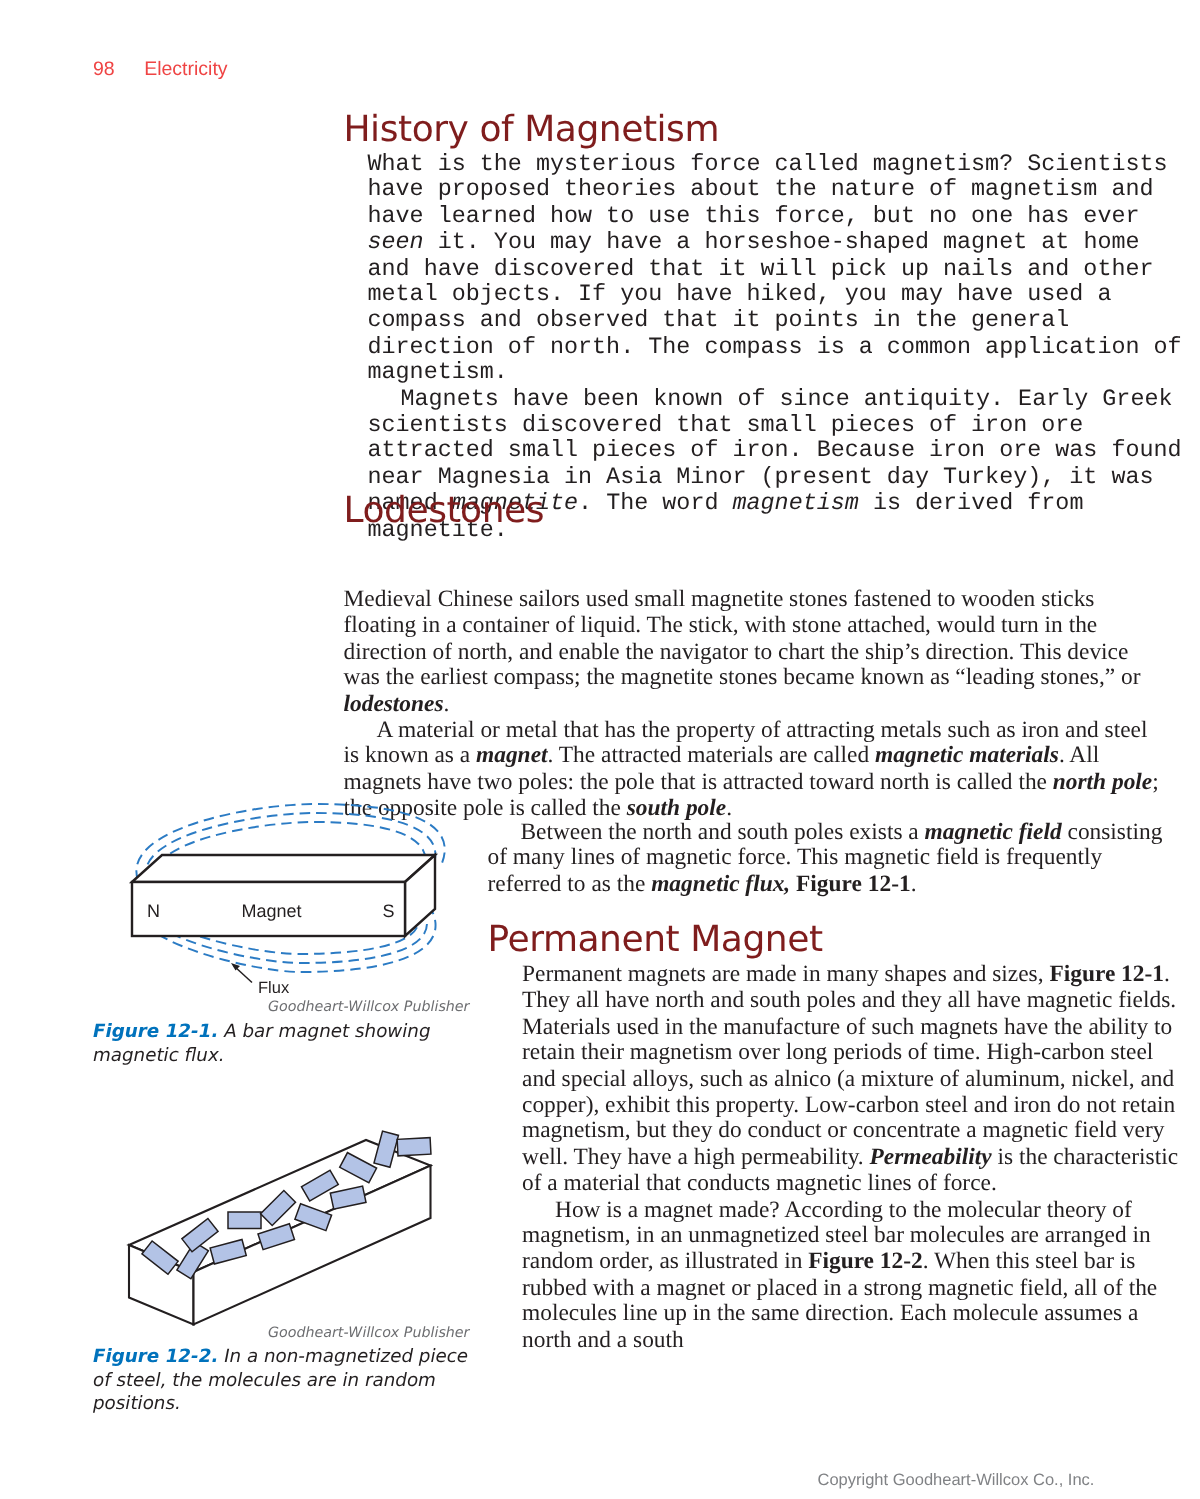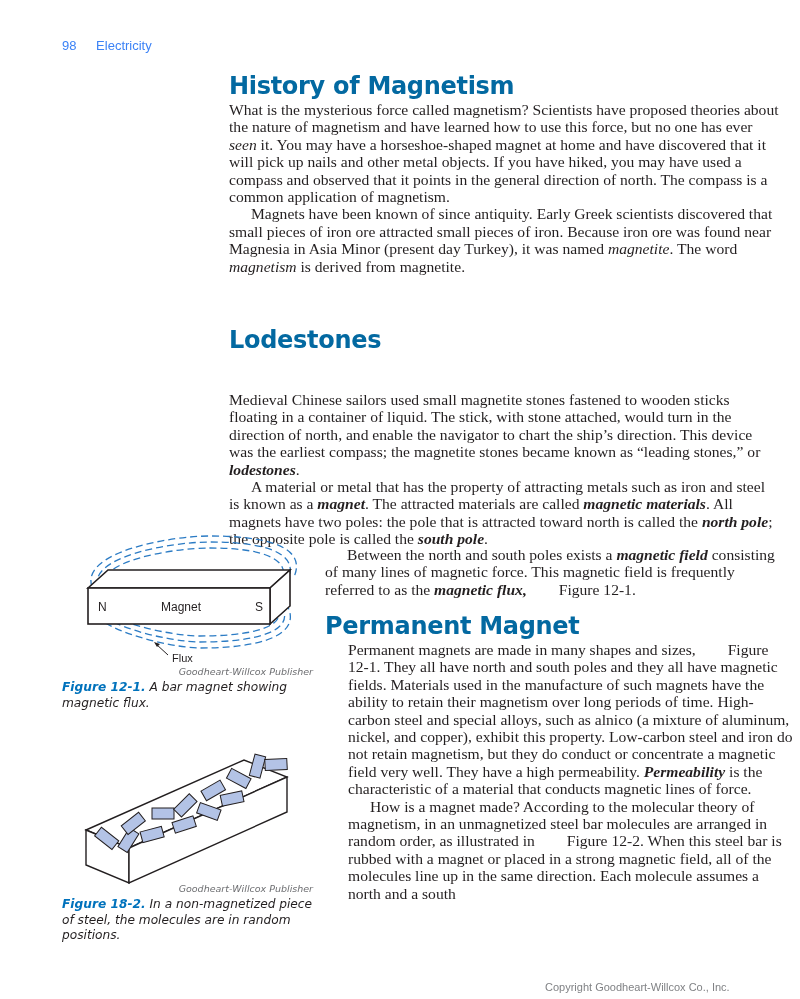--- a/index.html
+++ b/index.html
@@ -1,41 +1,41 @@
 <!DOCTYPE html>
 <html><head>
 <meta charset="utf-8">
 <style>
   html, body { margin: 0; padding: 0; background: #ffffff; }
   body { width: 800px; height: 999px; position: relative; overflow: hidden; color: #231f20; }
   .sans { font-family: "Liberation Sans", "DejaVu Sans", sans-serif; }
-  .running-head { position: absolute; left: 62px; top: 38px; font-size: 13px; color: #3b82f6; }
+  .running-head { position: absolute; left: 62px; top: 38px; font-size: 13px; color: #ef4444; }
   .running-head .pg { margin-right: 16px; }
-  .heading { position: absolute; left: 229px; font-family: "DejaVu Sans", "Liberation Sans", sans-serif; font-weight: bold; color: #0369a1; font-size: 24px; letter-spacing: -0.3px; margin: 0; line-height: 28px; }
+  .heading { position: absolute; left: 229px; font-family: "DejaVu Sans", "Liberation Sans", sans-serif; font-weight: normal; color: #7f1d1d; font-size: 24px; letter-spacing: -0.3px; margin: 0; line-height: 28px; }
   .body-text { position: absolute; font-family: "Liberation Serif", "DejaVu Serif", serif; font-size: 15.6px; line-height: 17.4px; color: #231f20; }
   .body-text p { margin: 0; }
   .body-text p.indent { text-indent: 22px; }
   .bi { font-weight: bold; font-style: italic; }
-  .b { font-weight: normal; margin-left: 28px; }
+  .b { font-weight: bold; }
   .credit { position: absolute; font-family: "DejaVu Sans", "Liberation Sans", sans-serif; font-style: italic; font-size: 9.5px; color: #6d6e71; text-align: right; }
   .caption { position: absolute; font-family: "DejaVu Sans", "Liberation Sans", sans-serif; font-size: 12.2px; line-height: 15.5px; color: #231f20; font-style: italic; }
   .caption .fig-label { color: #0072bc; font-weight: bold; }
   .copyright { position: absolute; left: 545px; top: 956px; font-family: "Liberation Sans", sans-serif; font-size: 11px; color: #808285; margin-top: 25px; }
   svg text { font-family: "Liberation Sans", "DejaVu Sans", sans-serif; }
 </style>
 </head>
 <body>
 
 <div class="running-head sans">
   <span class="pg">98</span>
   <span>Electricity</span>
 </div>
 
 <h1 class="heading" style="top:72px;">History of Magnetism</h1>
-<div class="body-text" style="left:229px; top:101px; width:550px;">
+<div class="body-text" style="left:245px; top:101px; width:550px;font-family:Liberation Mono, monospace;">
   <p><span>What is the mysterious force called magnetism? Scientists have proposed theories about the nature of magnetism and have learned how to use this force, but no one has ever </span><em>seen</em><span> it. You may have a horseshoe-shaped magnet at home and have discovered that it will pick up nails and other metal objects. If you have hiked, you may have used a compass and observed that it points in the general direction of north. The compass is a common application of magnetism.</span></p>
   <p class="indent"><span>Magnets have been known of since antiquity. Early Greek scientists discovered that small pieces of iron ore attracted small pieces of iron. Because iron ore was found near Magnesia in Asia Minor (present day Turkey), it was named </span><em>magnetite</em><span>. The word </span><em>magnetism</em><span> is derived from magnetite.</span></p>
 </div>
 
 <h1 class="heading" style="top:326px;">Lodestones</h1>
 <div class="body-text" style="left:229px; top:355px; width:550px;margin-top:36px;">
   <p><span>Medieval Chinese sailors used small magnetite stones fastened to wooden sticks floating in a container of liquid. The stick, with stone attached, would turn in the direction of north, and enable the navigator to chart the ship’s direction. This device was the earliest compass; the magnetite stones became known as “leading stones,” or </span><span class="bi">lodestones</span><span>.</span></p>
   <p class="indent"><span>A material or metal that has the property of attracting metals such as iron and steel is known as a </span><span class="bi">magnet</span><span>. The attracted materials are called </span><span class="bi">magnetic materials</span><span>. All magnets have two poles: the pole that is attracted toward north is called the </span><span class="bi">north pole</span><span>; the opposite pole is called the </span><span class="bi">south pole</span><span>.</span></p>
 </div>
 <div class="body-text" style="left:325px; top:546px; width:455px;">
@@ -99,17 +99,17 @@
       <rect x="118" y="50" width="22" height="11" transform="rotate(-30 129 55)"></rect>
       <rect x="137" y="58" width="22" height="11" transform="rotate(-12 148 63)"></rect>
       <rect x="144" y="38" width="22" height="11" transform="rotate(28 155 43)"></rect>
       <rect x="162" y="26" width="22" height="11" transform="rotate(-75 173 31)"></rect>
       <rect x="181" y="24" width="22" height="11" transform="rotate(-3 192 29)"></rect>
     </g>
   </svg>
 </div>
 <div class="credit" style="left:140px; top:883px; width:173px;">Goodheart-Willcox Publisher</div>
 <div class="caption" style="left:62px; top:897px; width:262px;">
-  <span class="fig-label">Figure 18-2.</span>
+  <span class="fig-label">Figure 12-2.</span>
   <span>In a non-magnetized piece of steel, the molecules are in random positions.</span>
 </div>
 
 <div class="copyright">Copyright Goodheart-Willcox Co., Inc.</div>
 
 </body></html>

